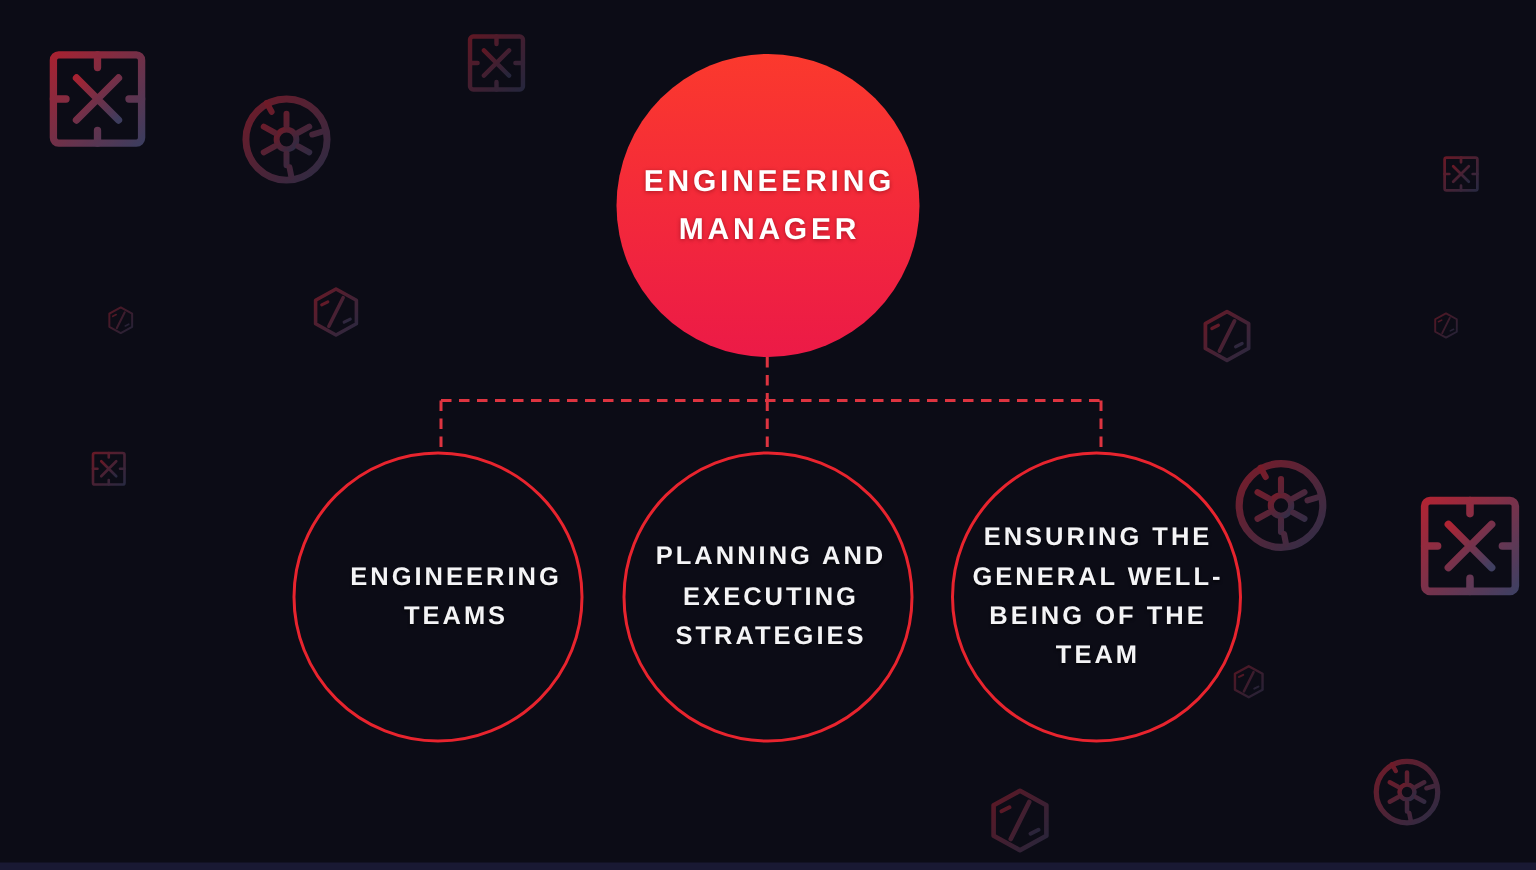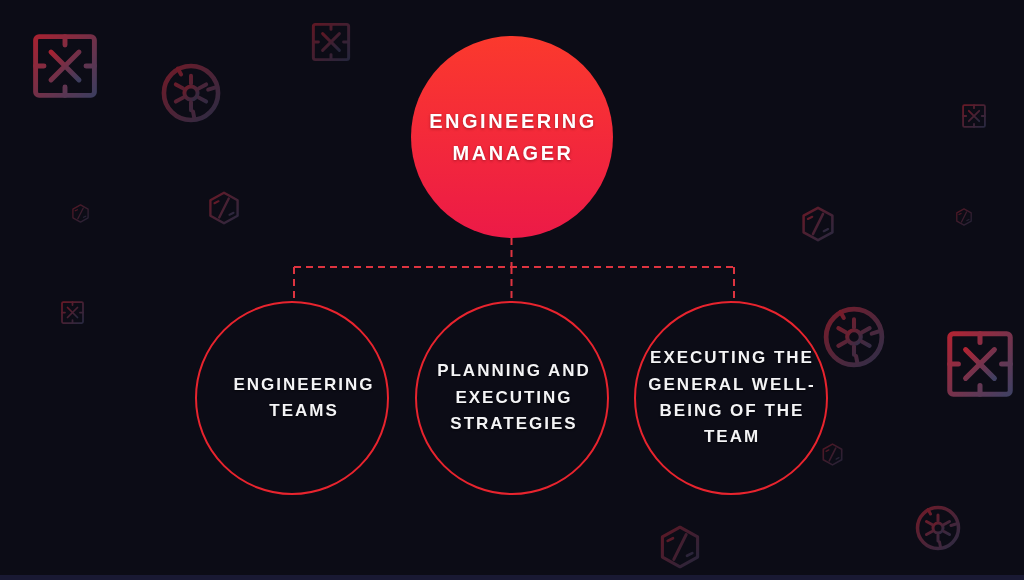--- a/index.html
+++ b/index.html
@@ -196,17 +196,17 @@
 
   <div class="node node-child node-child-1">
     <div class="label">ENGINEERING TEAMS</div>
   </div>
 
   <div class="node node-child node-child-2">
     <div class="label">PLANNING AND EXECUTING STRATEGIES</div>
   </div>
 
   <div class="node node-child node-child-3">
-    <div class="label">EXECUTING THE GENERAL WELL-BEING OF THE TEAM</div>
+    <div class="label">ENSURING THE GENERAL WELL-BEING OF THE TEAM</div>
   </div>
 
   <div class="bottom-strip"></div>
 </div>
 
 </body></html>

